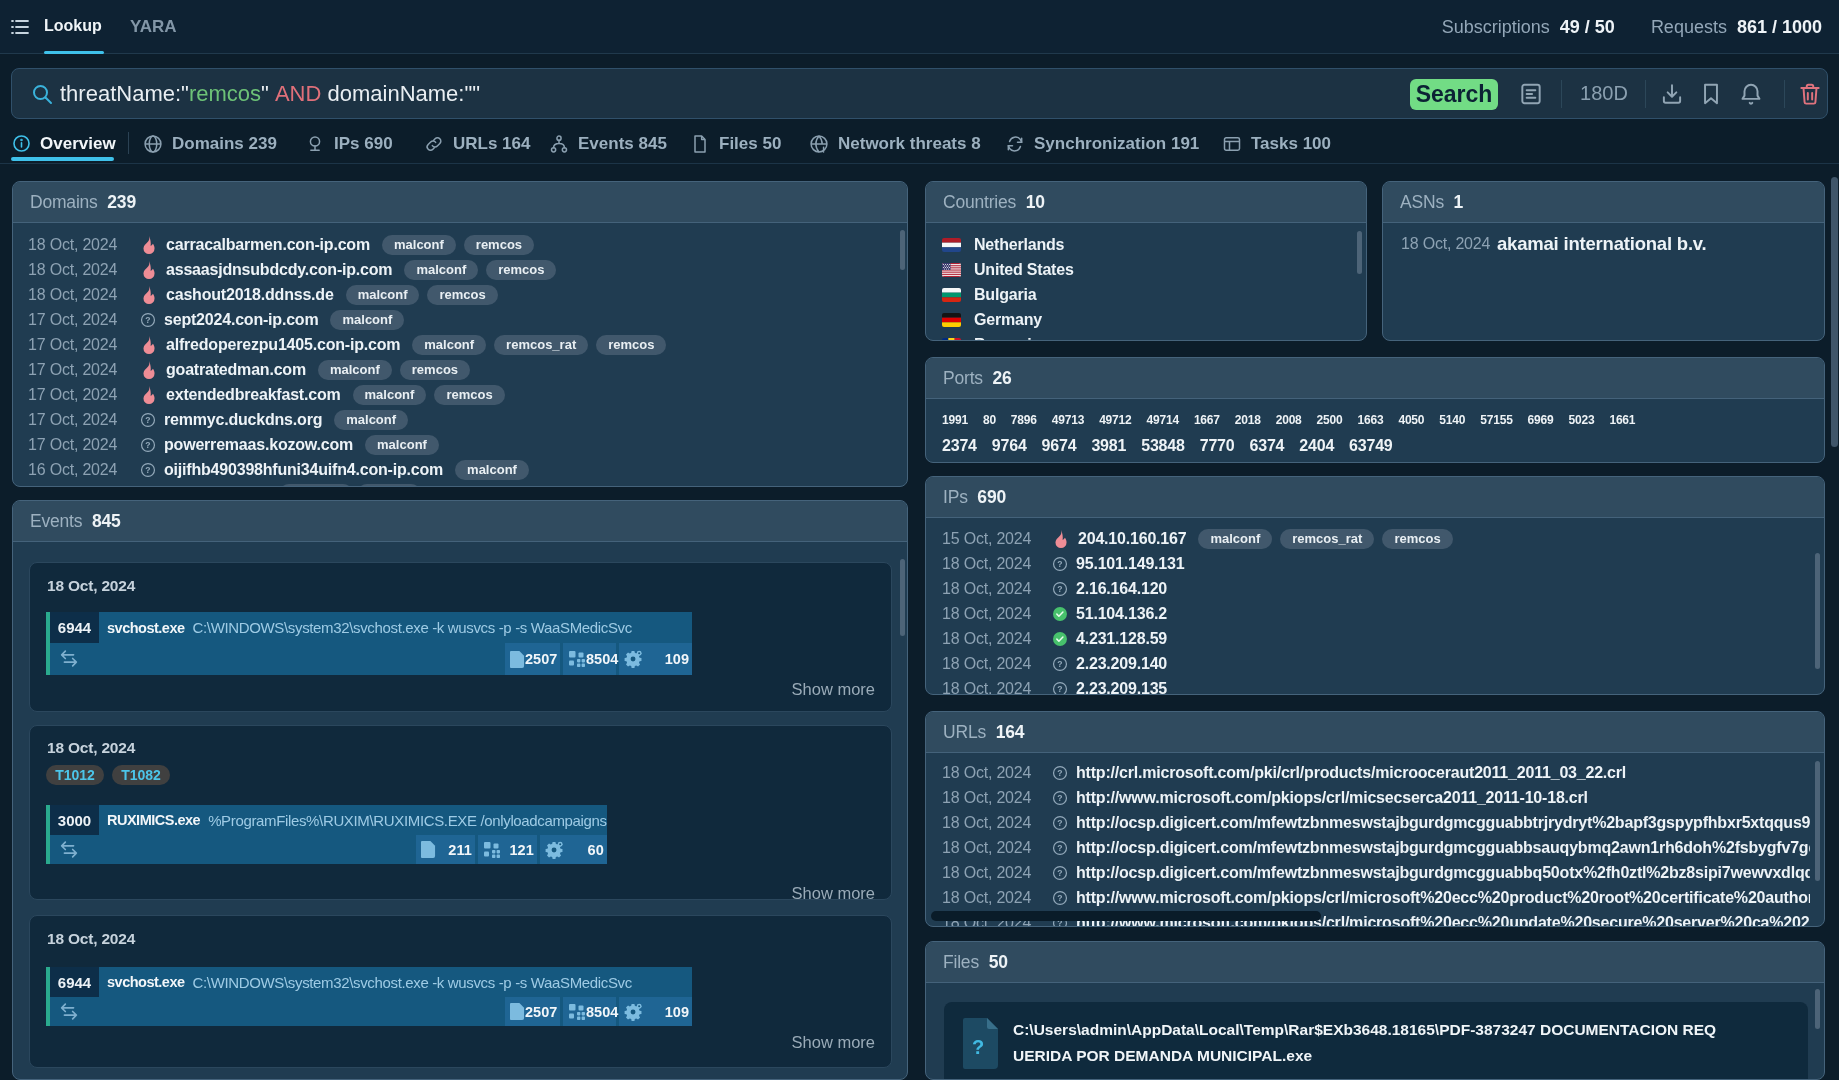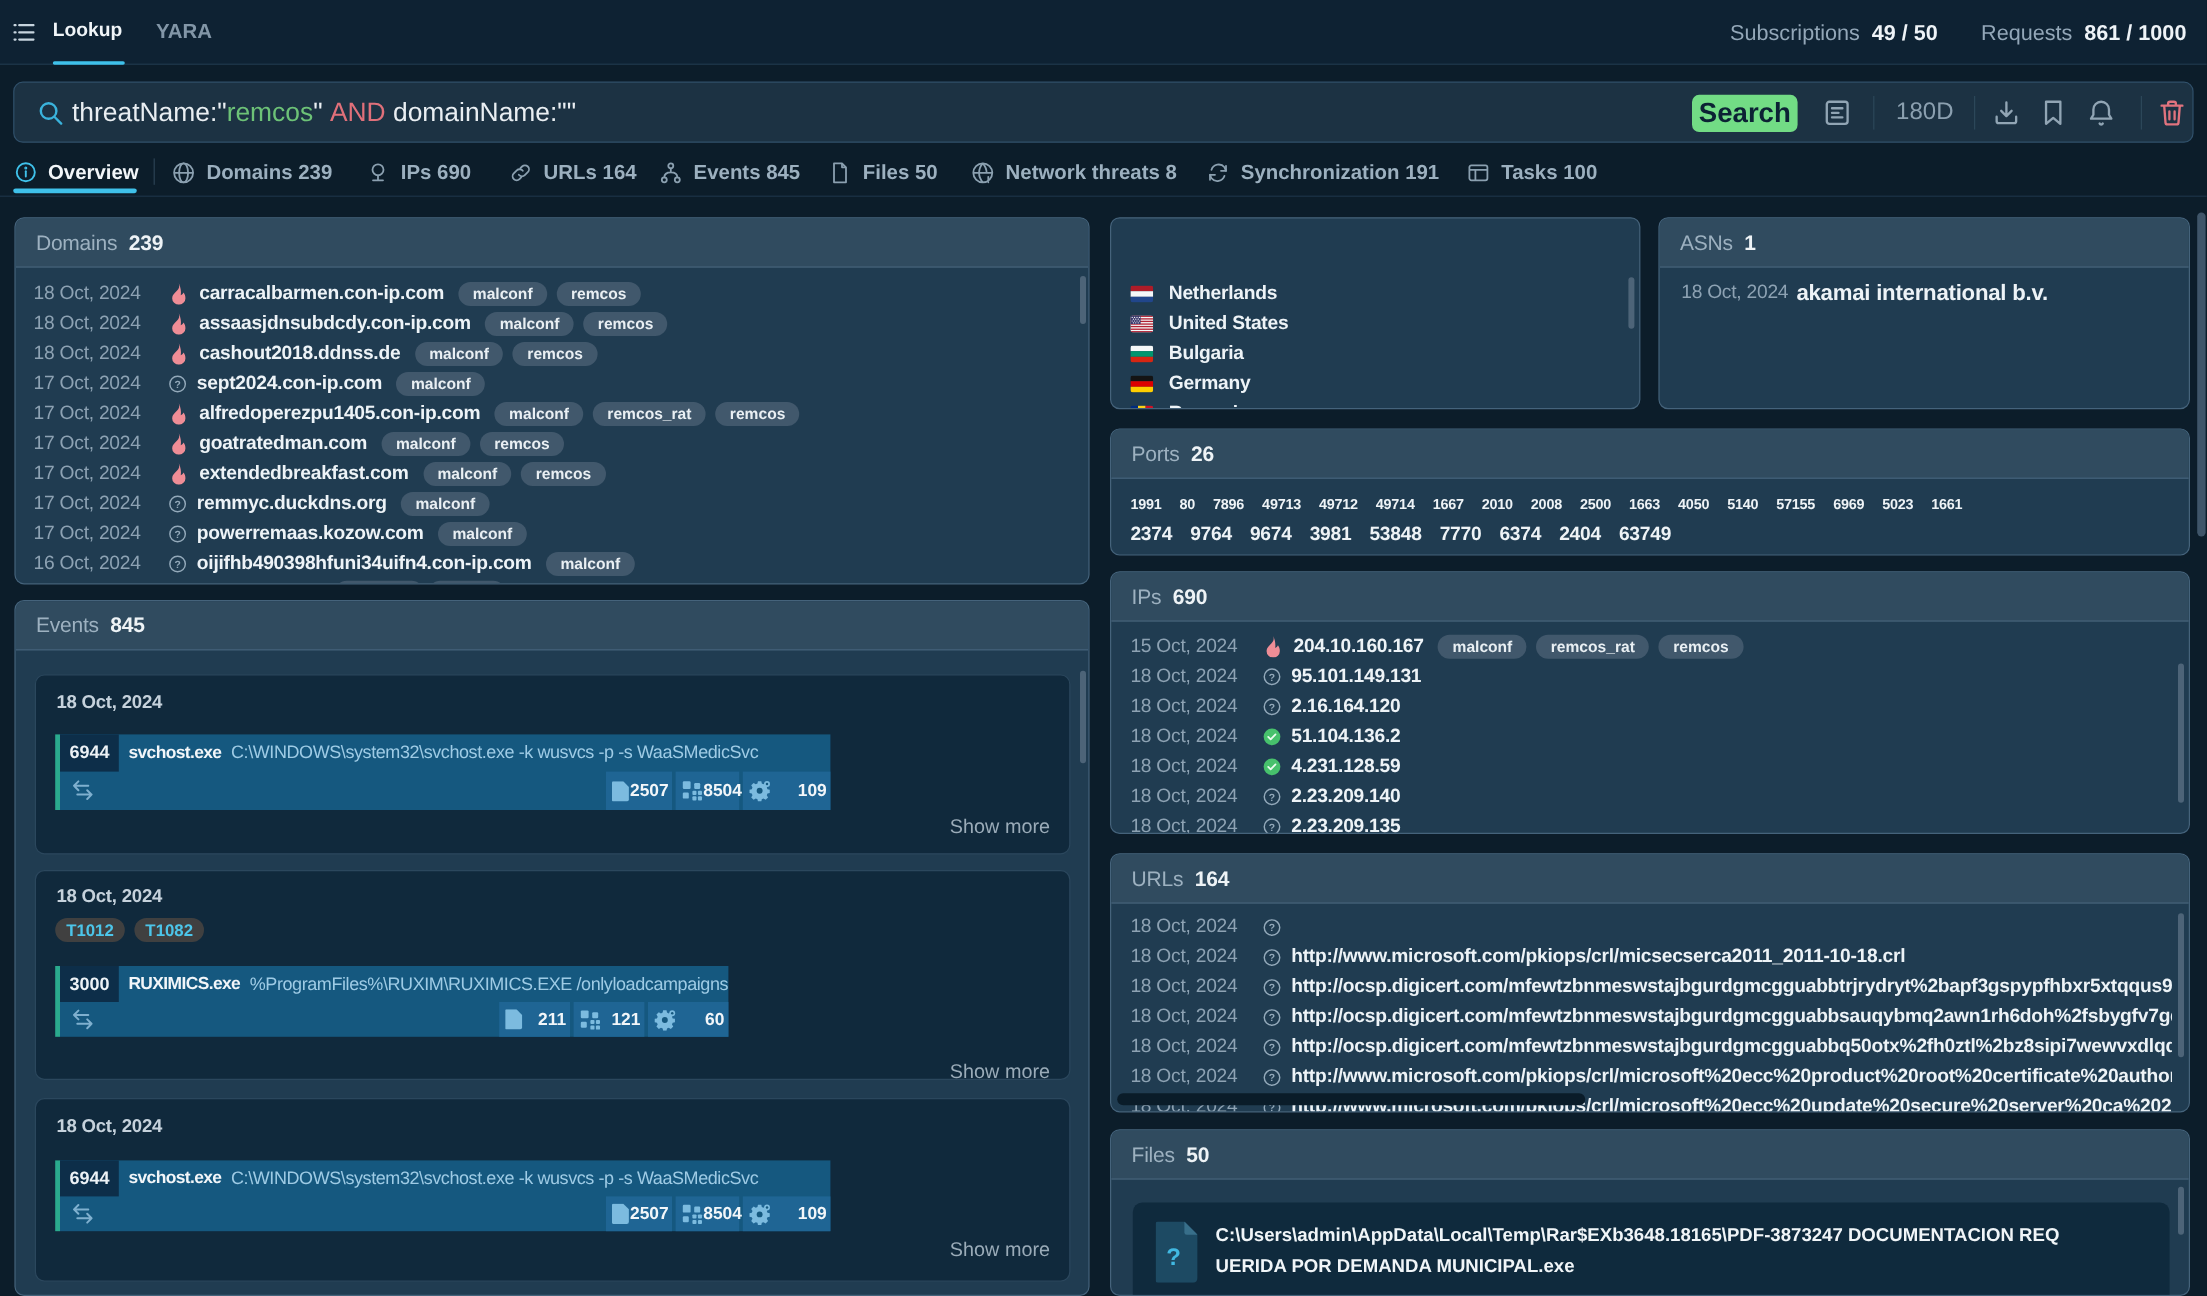--- a/index.html
+++ b/index.html
@@ -460,20 +460,21 @@
       </div>
     </div>
     <div class="showmore" style="top:117px">Show more</div>
   </div>
   <div class="ecard" style="top:578px;height:30px"></div>
   </div>
   <div class="sbar" style="right:2px;top:58px;width:5px;height:77px"></div>
 </div>
 
 <div class="panel" id="p-countries" style="left:925px;top:181px;width:442px;height:160px">
+  <div class="ph">Countries <b>10</b></div>
   <div id="crows">
   <div class="row" style="left:16px;top:50px">
         <span style="flex:0 0 19px;height:14px;margin-right:13px"><svg width="19" height="14" viewBox="0 0 19 14">
             <defs>
               <clipPath id="fr">
                 <rect width="19" height="14" rx="2"></rect>
               </clipPath>
             </defs>
             <g clip-path="url(#fr)">
               <rect width="19" height="4.67" fill="#ae1c28"></rect>
@@ -562,21 +563,21 @@
 <div class="panel" style="left:925px;top:357px;width:900px;height:106px">
   <div class="ph">Ports <b>26</b></div>
   <div class="row" style="left:16px;top:49px;gap:15px;font-size:12px;font-weight:700;letter-spacing:-0.2px">
       <span>1991</span>
       <span>80</span>
       <span>7896</span>
       <span>49713</span>
       <span>49712</span>
       <span>49714</span>
       <span>1667</span>
-      <span>2010</span>
+      <span>2018</span>
       <span>2008</span>
       <span>2500</span>
       <span>1663</span>
       <span>4050</span>
       <span>5140</span>
       <span>57155</span>
       <span>6969</span>
       <span>5023</span>
       <span>1661</span>
     </div>
@@ -676,20 +677,21 @@
   <div class="ph">URLs <b>164</b></div>
   <div id="urlrows">
   <div class="row" style="left:16px;top:48px;width:868px;overflow:hidden">
         <span class="date" style="width:109px">18 Oct, 2024</span>
         <span class="ric">
           <svg width="18" height="18" viewBox="0 0 24 24" fill="none">
             <circle cx="12" cy="12" r="8.6" stroke="#93a9ba" stroke-width="1.6"></circle>
             <text x="12" y="16.2" font-size="11.5" font-weight="bold" fill="#93a9ba" text-anchor="middle" font-family="Liberation Sans">?</text>
           </svg>
         </span>
+        <span class="rname">http://crl.microsoft.com/pki/crl/products/microoceraut2011_2011_03_22.crl</span>
       </div>
   <div class="row" style="left:16px;top:73px;width:868px;overflow:hidden">
         <span class="date" style="width:109px">18 Oct, 2024</span>
         <span class="ric">
           <svg width="18" height="18" viewBox="0 0 24 24" fill="none">
             <circle cx="12" cy="12" r="8.6" stroke="#93a9ba" stroke-width="1.6"></circle>
             <text x="12" y="16.2" font-size="11.5" font-weight="bold" fill="#93a9ba" text-anchor="middle" font-family="Liberation Sans">?</text>
           </svg>
         </span>
         <span class="rname">http://www.microsoft.com/pkiops/crl/micsecserca2011_2011-10-18.crl</span>

